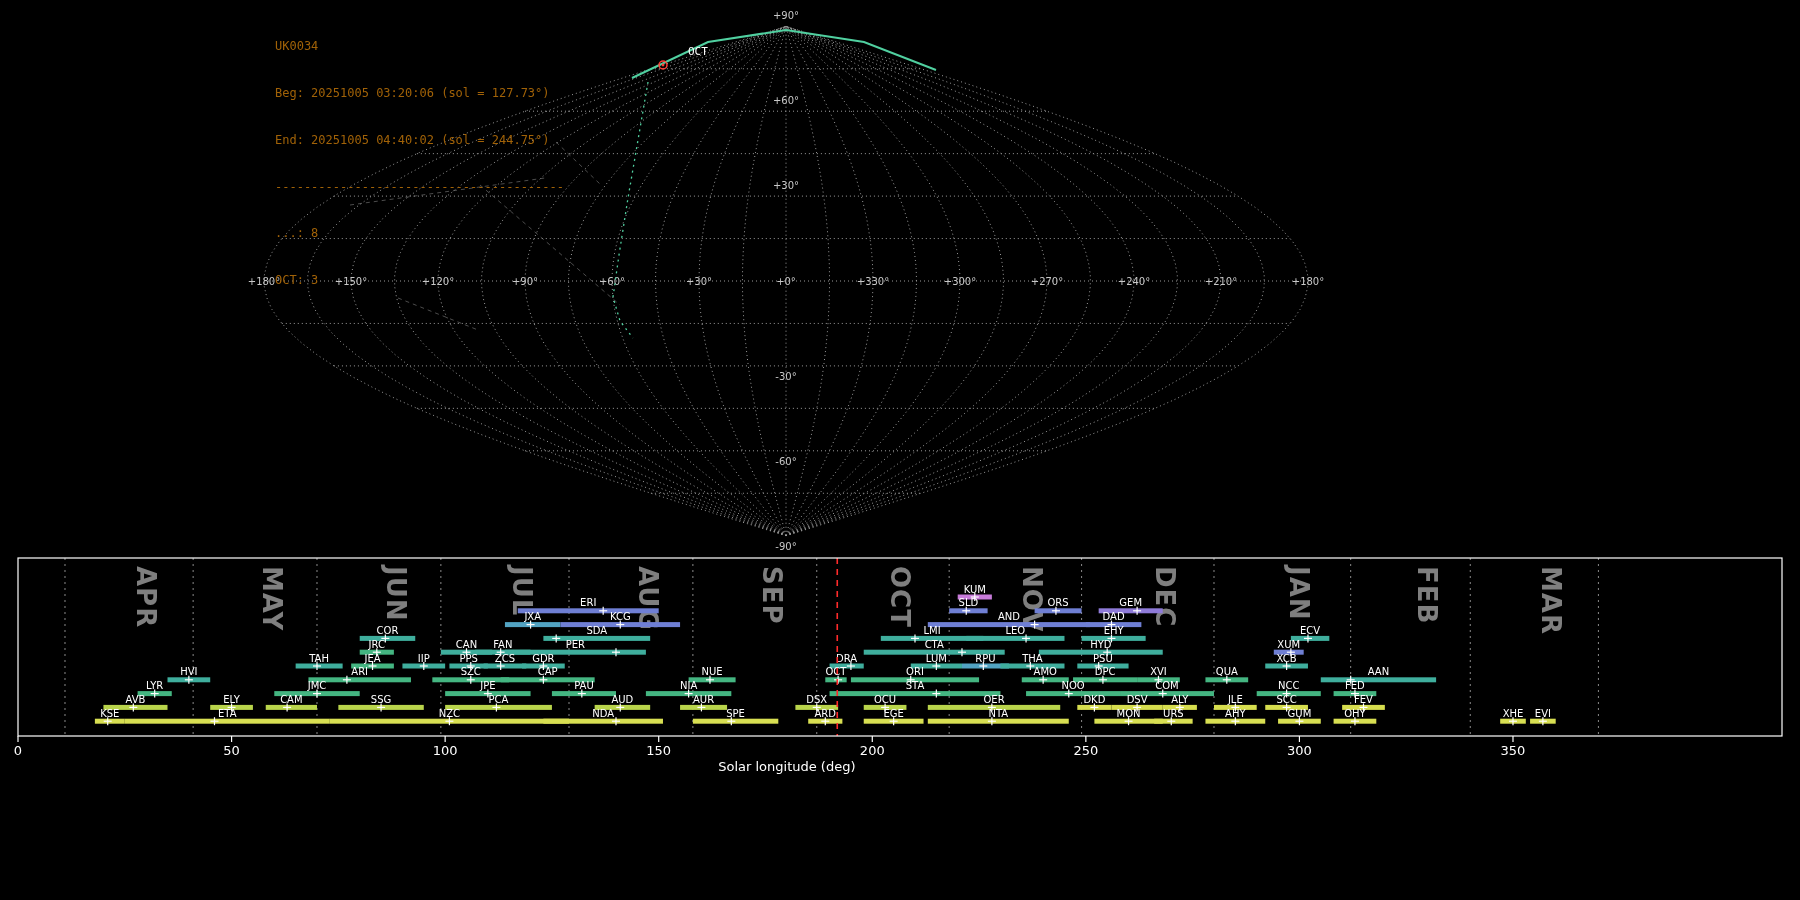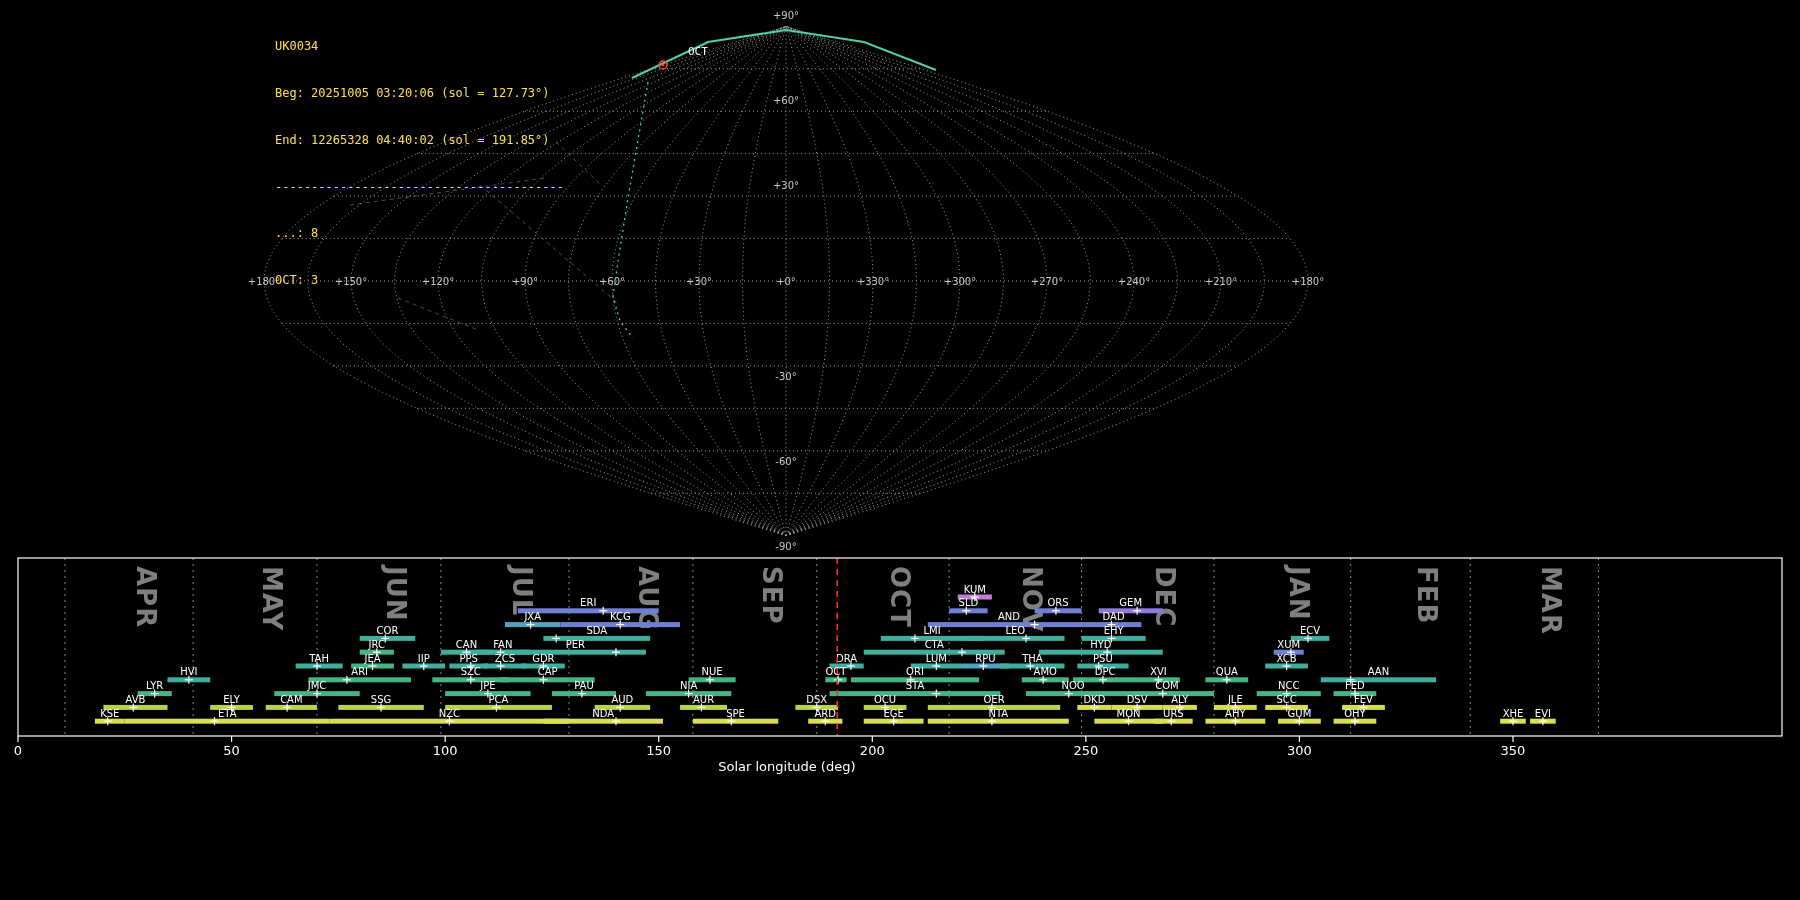--- a/index.html
+++ b/index.html
@@ -1,18 +1,18 @@
 <!DOCTYPE html>
 <html><head>
 <meta charset="utf-8">
 <style>
   html,body{margin:0;padding:0;background:#000;}
   body{width:1800px;height:900px;position:relative;overflow:hidden;
        font-family:"DejaVu Sans",sans-serif;}
-  .info{position:absolute;left:275px;top:8px;color:#fde047;
+  .info{position:absolute;left:275px;top:8px;color:#a16207;
         font:12px/1.3 "DejaVu Sans Mono",monospace;white-space:pre;}
   svg{position:absolute;left:0;}
   .grid{stroke:#9b9b9b;stroke-width:1;stroke-dasharray:1 3;fill:none;}
   .maplab{fill:#c8c8c8;font-size:10px;font-family:"DejaVu Sans",sans-serif;}
   .maptag{fill:#fff;font:11px "DejaVu Sans Mono",monospace;}
   .spor{stroke:#8a8a8a;stroke-width:1;stroke-dasharray:4 4;opacity:.55;fill:none;}
   .trackline{stroke:#50d0a0;stroke-width:2;fill:none;}
   .meteordash{stroke:#50d0a0;stroke-width:1.3;stroke-dasharray:2 4;fill:none;}
   .month{fill:#7f7f7f;font-size:26px;font-weight:bold;letter-spacing:1px;}
   .ticklab{fill:#fff;font-size:13px;text-anchor:middle;}
@@ -85,21 +85,21 @@
     <polyline points="632,78 708,42 786,30 864,42 936,70" class="trackline"></polyline>
     <polyline points="648,82 638,140 628,198 619,255 613,297 620,321 633,338" class="meteordash"></polyline>
     <circle cx="663" cy="65" r="4" fill="none" stroke="#ff4136" stroke-width="1.5"></circle>
     <circle cx="663" cy="65" r="1.4" fill="#ff4136"></circle>
     <text x="688" y="55" class="maptag">OCT</text>
   </svg>
 
 <div class="info">
   <div>UK0034</div>
   <div>Beg: 20251005 03:20:06 (sol = 127.73°)</div>
-  <div>End: 12265328 04:40:02 (sol = 191.85°)</div>
+  <div>End: 20251005 04:40:02 (sol = 244.75°)</div>
   <div>----------------------------------------</div>
   <div>...: 8</div>
   <div>OCT: 3</div>
 </div>
 
 <svg width="1800" height="244" viewBox="0 0 1800 244" style="top:556px;">
     <line x1="64.9854" y1="2" x2="64.9854" y2="180" stroke="#8a8a8a" stroke-width="1" stroke-dasharray="2 4"></line>
     <line x1="193.1274" y1="2" x2="193.1274" y2="180" stroke="#8a8a8a" stroke-width="1" stroke-dasharray="2 4"></line>
     <line x1="316.998" y1="2" x2="316.998" y2="180" stroke="#8a8a8a" stroke-width="1" stroke-dasharray="2 4"></line>
     <line x1="440.8686" y1="2" x2="440.8686" y2="180" stroke="#8a8a8a" stroke-width="1" stroke-dasharray="2 4"></line>

